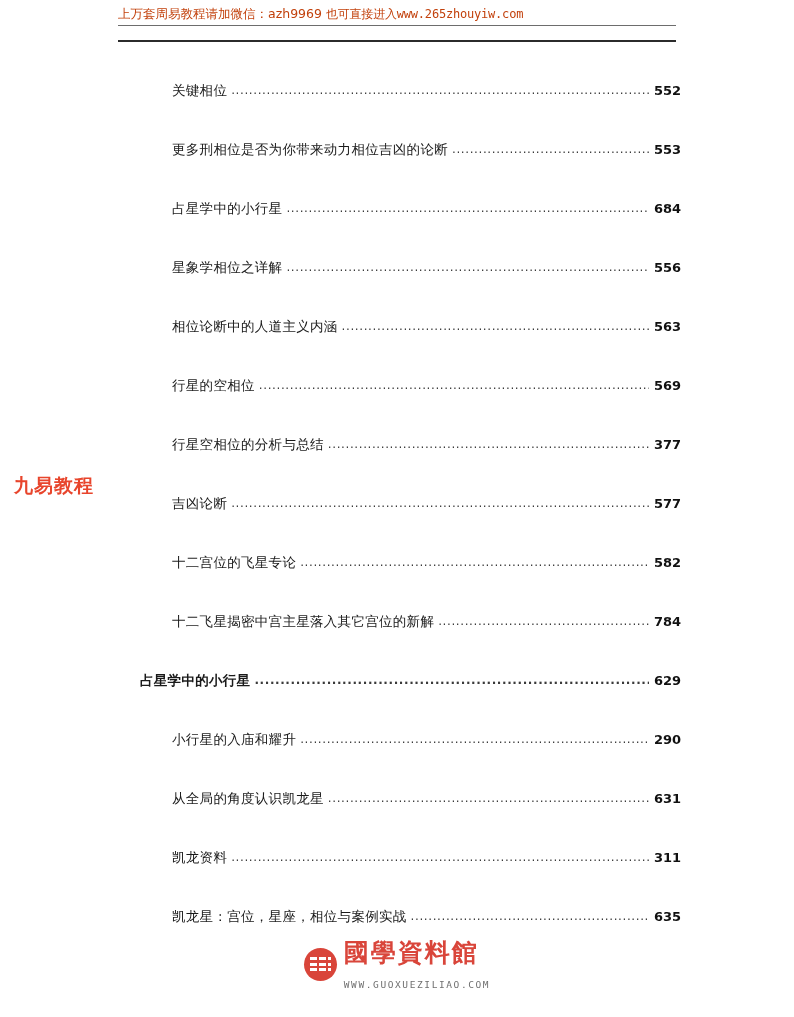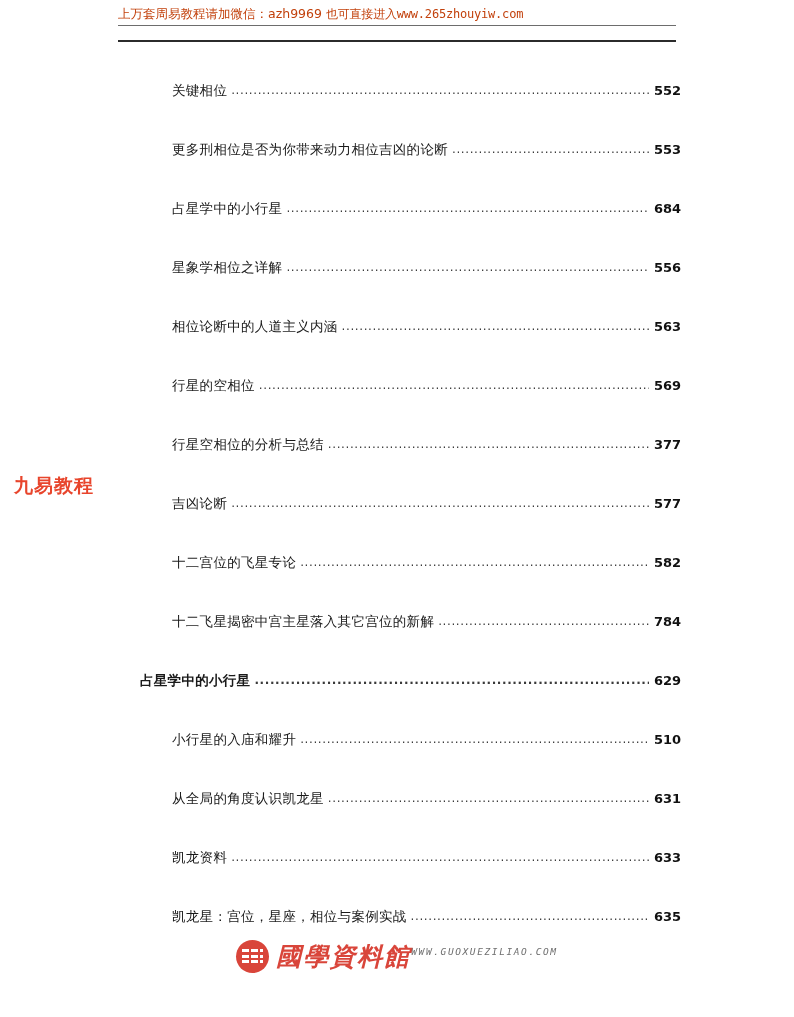--- a/index.html
+++ b/index.html
@@ -153,36 +153,35 @@
     position: absolute;
     left: 13px;
     top: 6px;
     width: 7px;
     height: 21px;
     border-left: 2px solid #d9453a;
     border-right: 2px solid #d9453a;
   }
   .footer-text {
     display: flex;
-    flex-direction: row;
+    flex-direction: column;
     line-height: 1;
-    font-style: italic;
   }
   .footer-title {
     font-size: 25px;
     font-weight: bold;
     color: #d9453a;
     letter-spacing: 2px;
   }
   .footer-sub {
     font-size: 9.5px;
     color: #6f6f6f;
     letter-spacing: 1.6px;
     font-family: "DejaVu Sans Mono", "Liberation Mono", monospace;
-    margin-top: 3px;
+    margin-top: 15px;
   }
 </style>
 </head>
 <body>
 
 <div class="page">
 
   <div class="header">
     <span>上万套周易教程请加微信：azh9969</span>
     <span class="url">也可直接进入www.265zhouyiw.com</span>
@@ -244,31 +243,31 @@
         <span class="toc-page">784</span>
       </div>
       <div class="toc-row level-1">
         <span class="toc-title">占星学中的小行星</span>
         <span class="toc-dots">...................................................................................................................................................</span>
         <span class="toc-page">629</span>
       </div>
       <div class="toc-row level-2">
         <span class="toc-title">小行星的入庙和耀升</span>
         <span class="toc-dots">...................................................................................................................................................</span>
-        <span class="toc-page">510</span>
+        <span class="toc-page">290</span>
       </div>
       <div class="toc-row level-2">
         <span class="toc-title">从全局的角度认识凯龙星</span>
         <span class="toc-dots">...................................................................................................................................................</span>
         <span class="toc-page">631</span>
       </div>
       <div class="toc-row level-2">
         <span class="toc-title">凯龙资料</span>
         <span class="toc-dots">...................................................................................................................................................</span>
-        <span class="toc-page">633</span>
+        <span class="toc-page">311</span>
       </div>
       <div class="toc-row level-2">
         <span class="toc-title">凯龙星：宫位，星座，相位与案例实战</span>
         <span class="toc-dots">...................................................................................................................................................</span>
         <span class="toc-page">635</span>
       </div>
     </div>
 
   <div class="footer">
     <div class="footer-logo">

